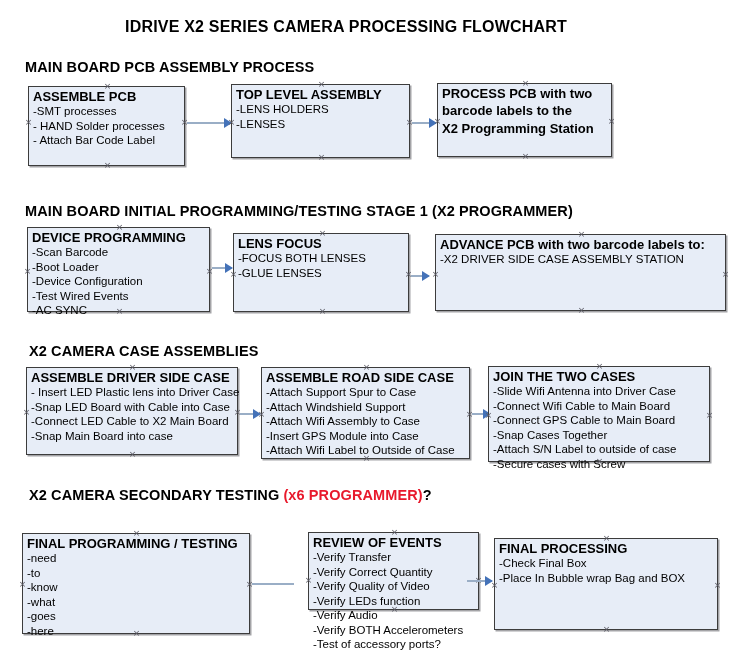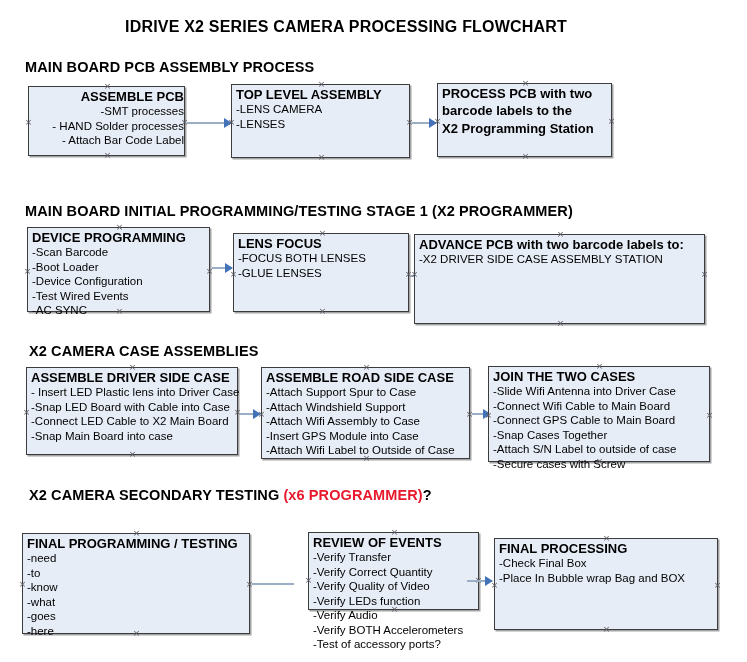--- a/index.html
+++ b/index.html
@@ -72,39 +72,39 @@
 </style>
 </head>
 <body>
 
 <div id="canvas">
 
   <div class="doc-title" style="left:125px;top:18px;">IDRIVE X2  SERIES CAMERA PROCESSING FLOWCHART</div>
 
   <div class="section-head" style="left:25px;top:59px;">MAIN BOARD PCB ASSEMBLY PROCESS</div>
 
-  <div class="fbox" style="left:28px;top:86px;width:157px;height:70px;text-align:right;">
+  <div class="fbox" style="left:28px;top:86px;width:157px;height:80px;">
     <div class="bhead">ASSEMBLE PCB</div>
     <div class="bline">-SMT processes</div>
     <div class="bline">- HAND Solder processes</div>
     <div class="bline">- Attach Bar Code Label</div>
     <span class="xh" style="left:74px;top:-5px;"></span>
     <span class="xh" style="left:74px;bottom:-5px;"></span>
     <span class="xh" style="left:-5px;top:31px;"></span>
     <span class="xh" style="right:-5px;top:31px;"></span>
   </div>
 
   <div class="conn" style="left:187px;top:121px;width:44px;">
     <span class="line"></span>
       <span class="head"></span>
   </div>
 
   <div class="fbox" style="left:231px;top:84px;width:179px;height:74px;">
     <div class="bhead">TOP LEVEL ASSEMBLY</div>
-    <div class="bline">-LENS CAMERA</div>
+    <div class="bline">-LENS HOLDERS</div>
     <div class="bline">-LENSES</div>
     <span class="xh" style="left:85px;top:-5px;"></span>
     <span class="xh" style="left:85px;bottom:-5px;"></span>
     <span class="xh" style="left:-5px;top:33px;"></span>
     <span class="xh" style="right:-5px;top:33px;"></span>
   </div>
 
   <div class="conn" style="left:412px;top:121px;width:24px;">
     <span class="line"></span>
       <span class="head"></span>
@@ -148,21 +148,21 @@
     <span class="xh" style="left:84px;bottom:-5px;"></span>
     <span class="xh" style="left:-5px;top:36px;"></span>
     <span class="xh" style="right:-5px;top:36px;"></span>
   </div>
 
   <div class="conn" style="left:411px;top:274px;width:18px;">
     <span class="line"></span>
       <span class="head"></span>
   </div>
 
-  <div class="fbox" style="left:414px;top:234px;width:291px;height:90px;">
+  <div class="fbox" style="left:435px;top:234px;width:291px;height:77px;">
     <div class="bhead">ADVANCE PCB with two barcode labels to:</div>
     <div class="bline">-X2 DRIVER  SIDE  CASE  ASSEMBLY STATION</div>
     <span class="xh" style="left:141px;top:-5px;"></span>
     <span class="xh" style="left:141px;bottom:-5px;"></span>
     <span class="xh" style="left:-5px;top:35px;"></span>
     <span class="xh" style="right:-5px;top:35px;"></span>
   </div>
 
   <div class="section-head" style="left:29px;top:343px;">X2 CAMERA CASE ASSEMBLIES</div>
 

